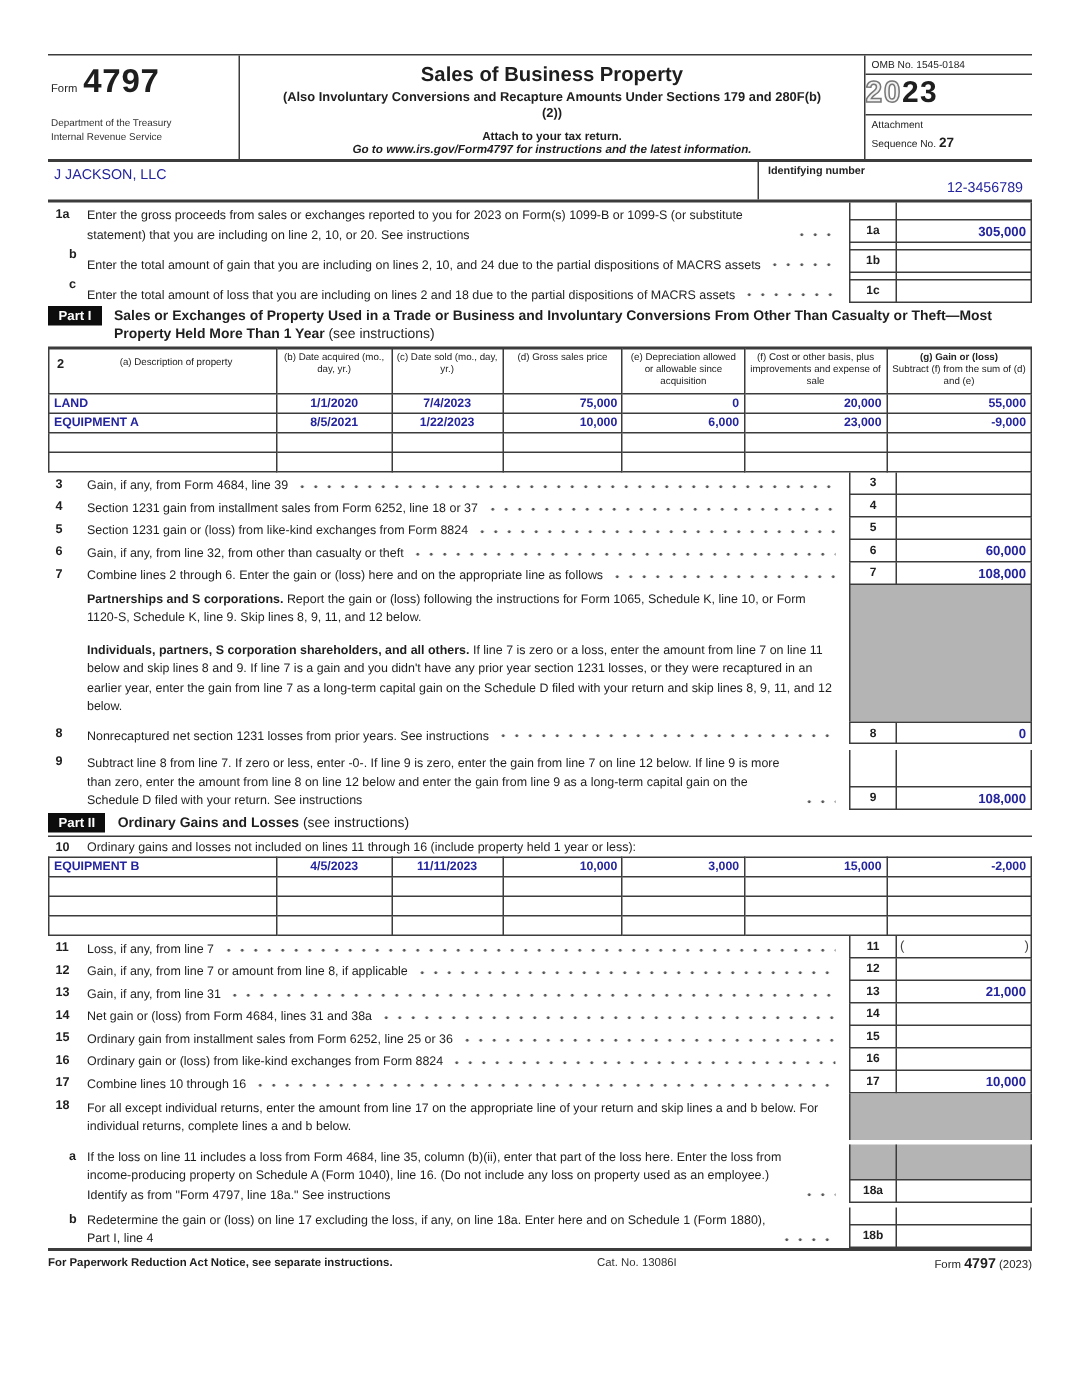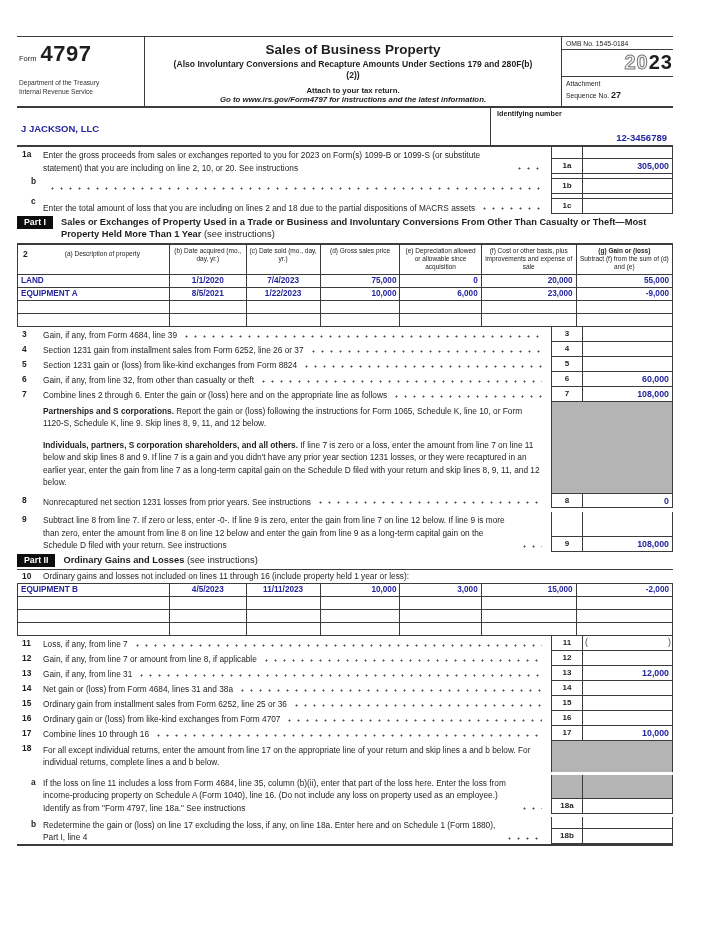--- a/index.html
+++ b/index.html
@@ -10,48 +10,48 @@
   }
   *{box-sizing:border-box;margin:0;padding:0;}
   html,body{background:#fff;}
   body{
     width:720px;height:931px;overflow:hidden;
     font-family:"Liberation Sans","DejaVu Sans",sans-serif;
     color:var(--ink);
     -webkit-font-smoothing:antialiased;
   }
   .page{width:720px;height:931px;background:#fff;position:relative;}
-  .form{position:absolute;left:17px;top:36px;width:656px;}
+  .form{position:absolute;left:32px;top:36px;width:656px;}
 
   
   .hdr{display:flex;border-top:1.5px solid var(--bc);border-bottom:2px solid var(--bc);}
   .hdr-left{width:128px;border-right:1px solid var(--bc);padding:4px 4px 2px 2px;display:flex;flex-direction:column;}
   .formword{font-size:7.5px;display:inline;}
   .formnum{font-size:22px;font-weight:bold;letter-spacing:.5px;display:inline;margin-left:4px;}
   .dept{font-size:6.6px;color:#333;margin-top:12px;line-height:1.35;}
   .hdr-center{flex:1;text-align:center;padding:3px 8px 2px;}
   .h-title{font-size:13.5px;font-weight:bold;margin-top:2px;}
   .h-sub{font-size:8.6px;font-weight:bold;line-height:1.25;margin:2px auto 0;max-width:360px;}
   .h-attach{font-size:7.8px;font-weight:bold;margin-top:6px;}
   .h-goto{font-size:7.8px;font-weight:bold;font-style:italic;}
   .hdr-right{width:112px;border-left:1px solid var(--bc);display:flex;flex-direction:column;}
   .omb{font-size:6.8px;padding:3px 4px 2px;border-bottom:1px solid var(--bc);}
-  .yearcell{border-bottom:1px solid var(--bc);text-align:right;padding:1px 0 2px;}
+  .yearcell{border-bottom:1px solid var(--bc);text-align:left;padding:1px 0 2px;}
   .y-outline{font-size:20px;font-weight:bold;color:#f2f2f2;-webkit-text-stroke:1px #777;letter-spacing:1px;}
   .y-bold{font-size:20px;font-weight:bold;letter-spacing:1px;}
   .attcell{font-size:6.8px;padding:2px 4px 2px;line-height:1.4;}
   .seqno{font-size:9px;font-weight:bold;}
 
   
   .namerow{display:flex;border-bottom:2px solid var(--bc);}
   .namecell{flex:1;border-right:1px solid var(--bc);padding:1px 4px 2px;}
   .idcell{width:182px;padding:1px 6px 2px;}
   .slabel{font-size:7.2px;color:#222;}
   .idcell .slabel{font-weight:bold;}
-  .sval{font-size:9.5px;font-weight:bold;color:var(--fill);margin-top:14px;}
+  .sval{font-size:9.5px;font-weight:normal;color:var(--fill);margin-top:2px;}
   .idcell .sval{text-align:right;}
 
   
   .rline{display:flex;align-items:stretch;min-height:15px;}
   .rl-no{width:26px;padding:2px 0 0 5px;font-size:8.4px;font-weight:bold;}
   .rl-no.sub{padding-left:14px;}
   .rl-text{flex:1;display:flex;align-items:flex-end;padding:2px 4px 0 0;font-size:8.3px;line-height:1.5;}
   .rl-text .txt{flex:0 1 auto;}
   .dots{flex:1 1 40px;min-width:22px;height:3px;align-self:flex-end;margin:0 5px 4px 5px;
         background-image:radial-gradient(circle,#555 .9px,transparent 1.15px);
@@ -166,20 +166,21 @@
           </div>
       <div class="rl-boxrow bt">
         <div class="rl-numbox">1a</div>
         <div class="rl-amount">305,000</div>
       </div>
     </div>
   </div>
   <div class="rline ml">
     <div class="rl-no sub">b</div>
     <div class="rl-text">
+          <span class="txt">Enter the total amount of gain that you are including on lines 2, 10, and 24 due to the partial dispositions of MACRS assets</span>
           <span class="dots"></span>
         </div>
     <div class="rl-right">
       <div class="rl-spacer">
             <div class="sp-numcol"></div>
             <div class="sp-amtcol"></div>
           </div>
       <div class="rl-boxrow bt">
         <div class="rl-numbox">1b</div>
         <div class="rl-amount"></div>
@@ -284,21 +285,21 @@
     <div class="rl-right">
           <div class="rl-boxrow">
       <div class="rl-numbox">3</div>
       <div class="rl-amount"></div>
     </div>
         </div>
   </div>
   <div class="rline">
     <div class="rl-no">4</div>
     <div class="rl-text">
-          <span class="txt">Section 1231 gain from installment sales from Form 6252, line 26 or 37</span>
+          <span class="txt">Section 1231 gain from installment sales from Form 6252, line 18 or 37</span>
           <span class="dots"></span>
         </div>
     <div class="rl-right">
           <div class="rl-boxrow">
       <div class="rl-numbox">4</div>
       <div class="rl-amount"></div>
     </div>
         </div>
   </div>
   <div class="rline">
@@ -474,21 +475,21 @@
   </div>
   <div class="rline">
     <div class="rl-no">13</div>
     <div class="rl-text">
           <span class="txt">Gain, if any, from line 31</span>
           <span class="dots"></span>
         </div>
     <div class="rl-right">
           <div class="rl-boxrow">
       <div class="rl-numbox">13</div>
-      <div class="rl-amount">12,000</div>
+      <div class="rl-amount">21,000</div>
     </div>
         </div>
   </div>
   <div class="rline">
     <div class="rl-no">14</div>
     <div class="rl-text">
           <span class="txt">Net gain or (loss) from Form 4684, lines 31 and 38a</span>
           <span class="dots"></span>
         </div>
     <div class="rl-right">
@@ -507,21 +508,21 @@
     <div class="rl-right">
           <div class="rl-boxrow">
       <div class="rl-numbox">15</div>
       <div class="rl-amount"></div>
     </div>
         </div>
   </div>
   <div class="rline">
     <div class="rl-no">16</div>
     <div class="rl-text">
-          <span class="txt">Ordinary gain or (loss) from like-kind exchanges from Form 4707</span>
+          <span class="txt">Ordinary gain or (loss) from like-kind exchanges from Form 8824</span>
           <span class="dots"></span>
         </div>
     <div class="rl-right">
           <div class="rl-boxrow">
       <div class="rl-numbox">16</div>
       <div class="rl-amount"></div>
     </div>
         </div>
   </div>
   <div class="rline">
@@ -575,15 +576,24 @@
             <div class="sp-numcol"></div>
             <div class="sp-amtcol"></div>
           </div>
       <div class="rl-boxrow bt">
         <div class="rl-numbox">18b</div>
         <div class="rl-amount"></div>
       </div>
     </div>
   </div>
 
+  <div class="footer">
+    <div class="f-left">For Paperwork Reduction Act Notice, see separate instructions.</div>
+    <div class="f-cat">Cat. No. 13086I</div>
+    <div class="f-right">
+      <span>Form</span>
+      <b>4797</b>
+      <span>(2023)</span>
+    </div>
+  </div>
 
 </div>
 </div>
 
 </body></html>

